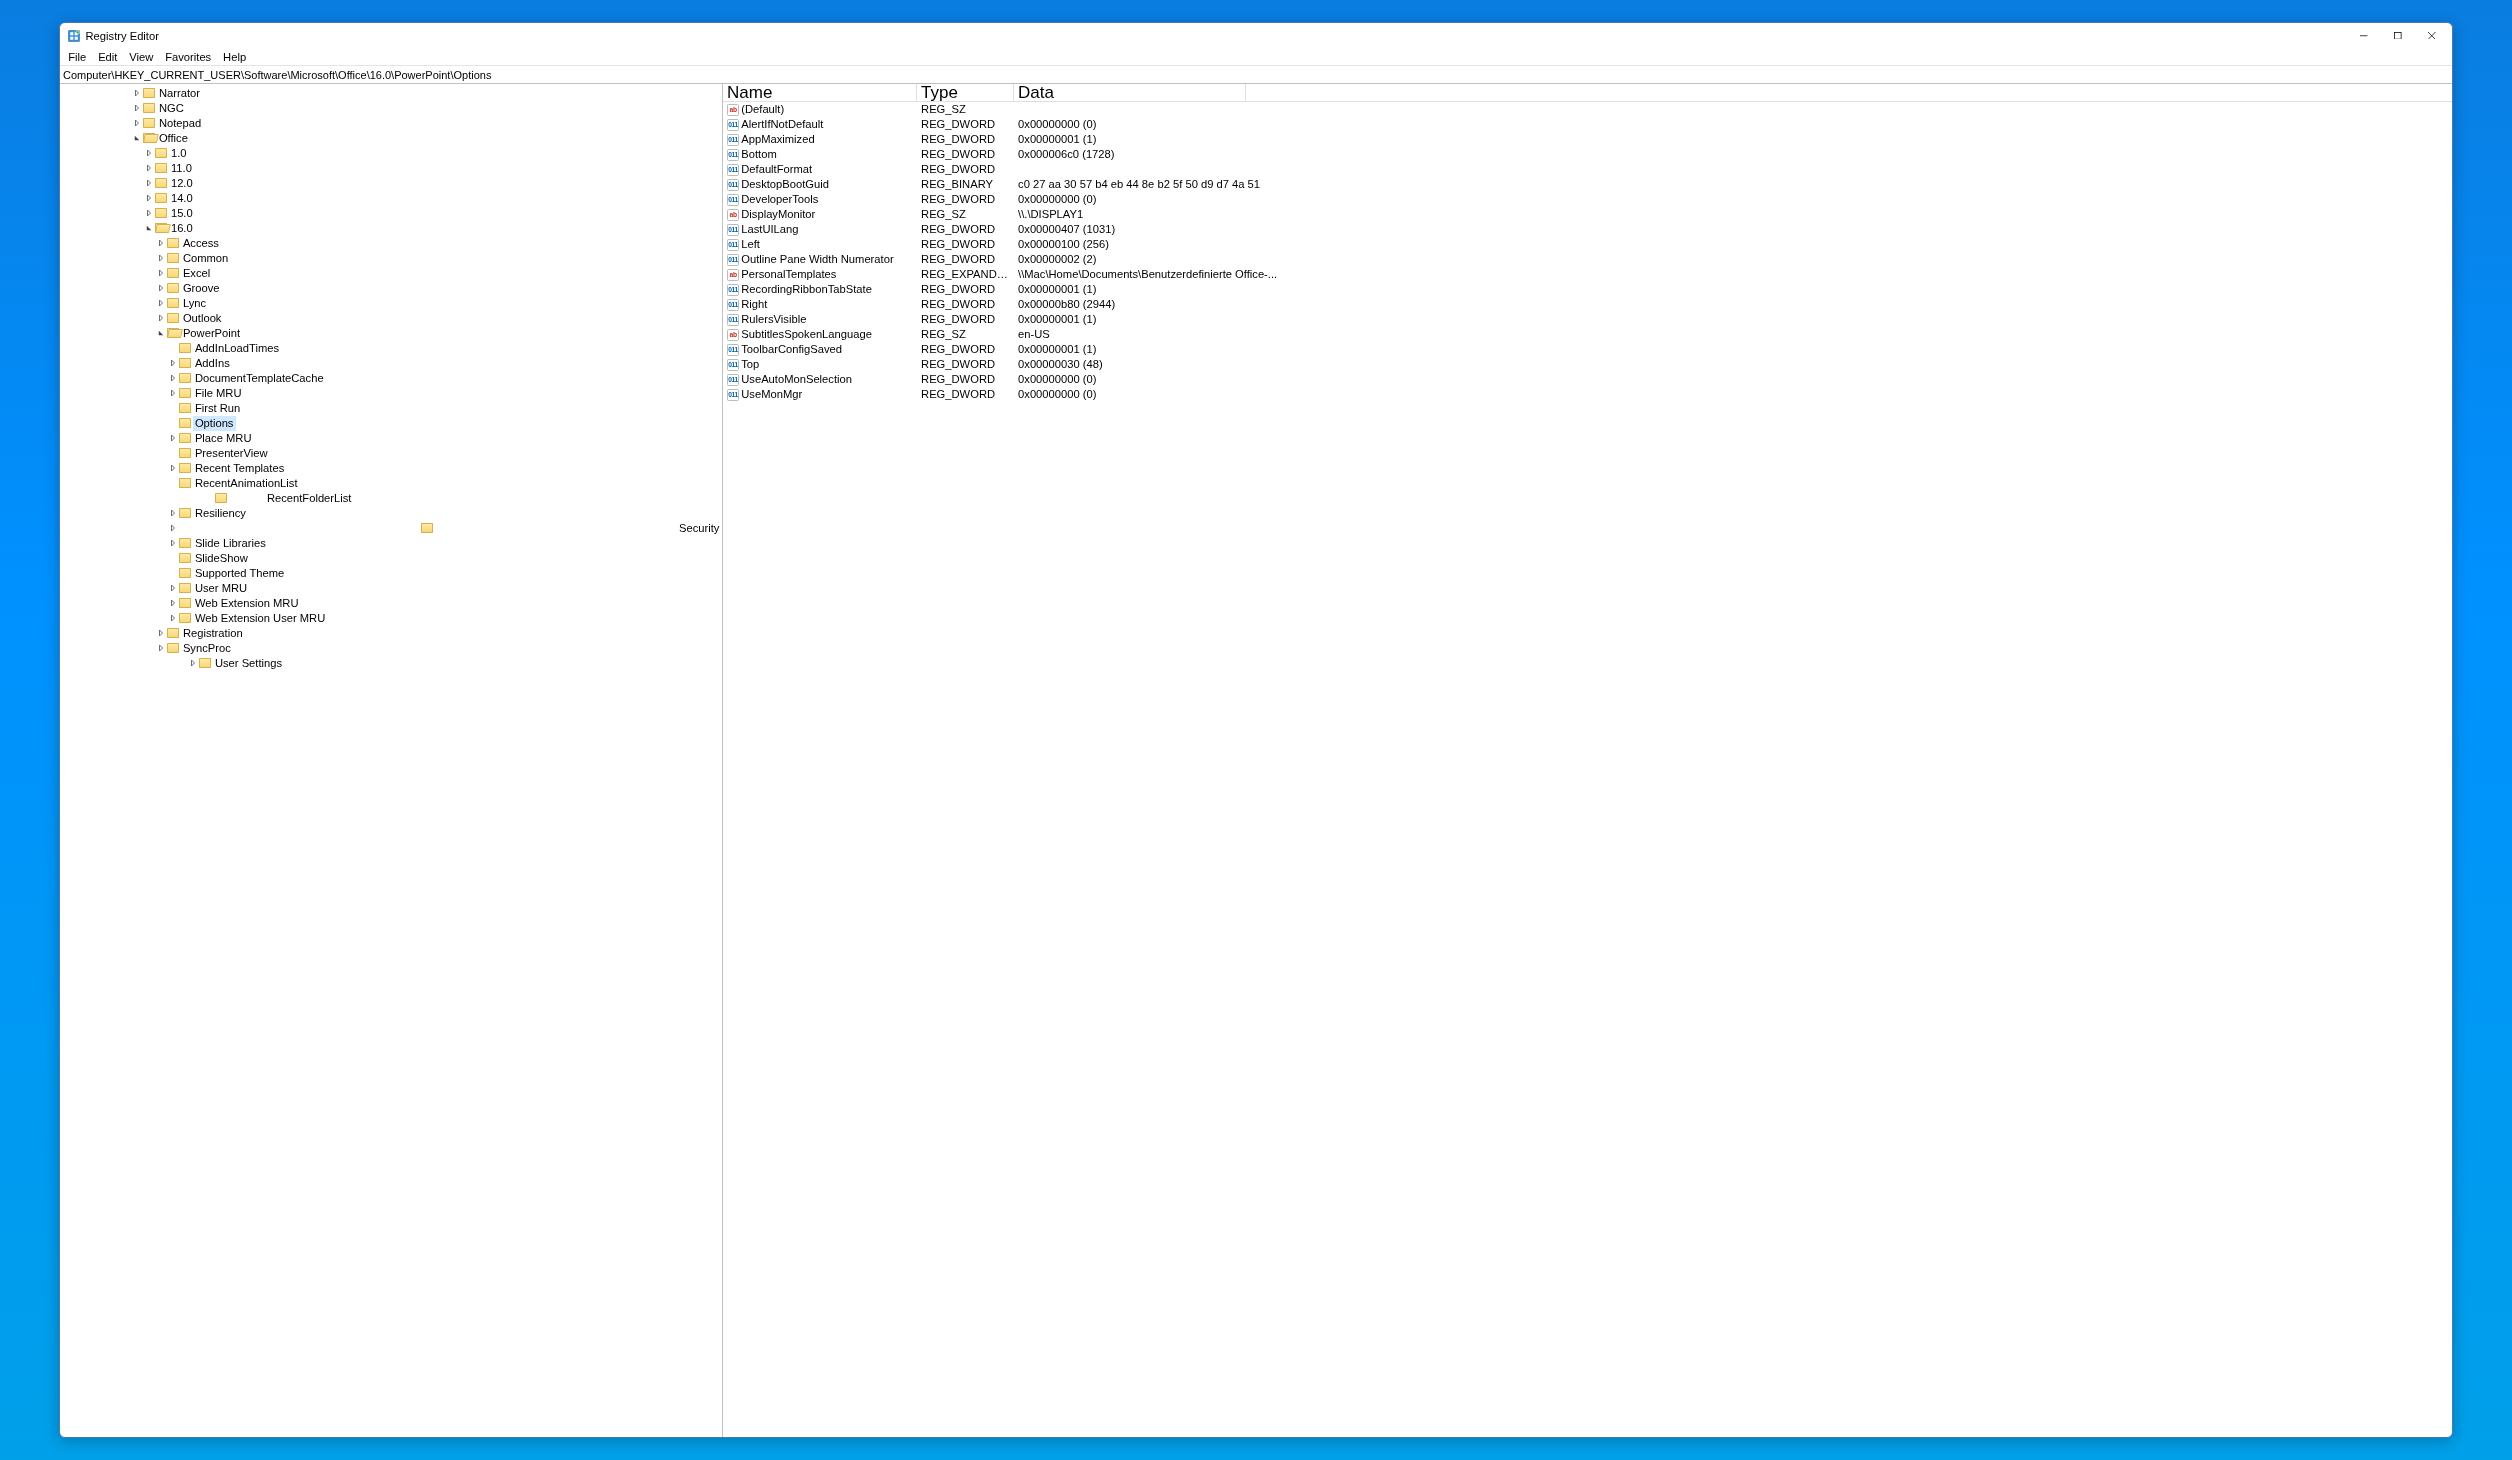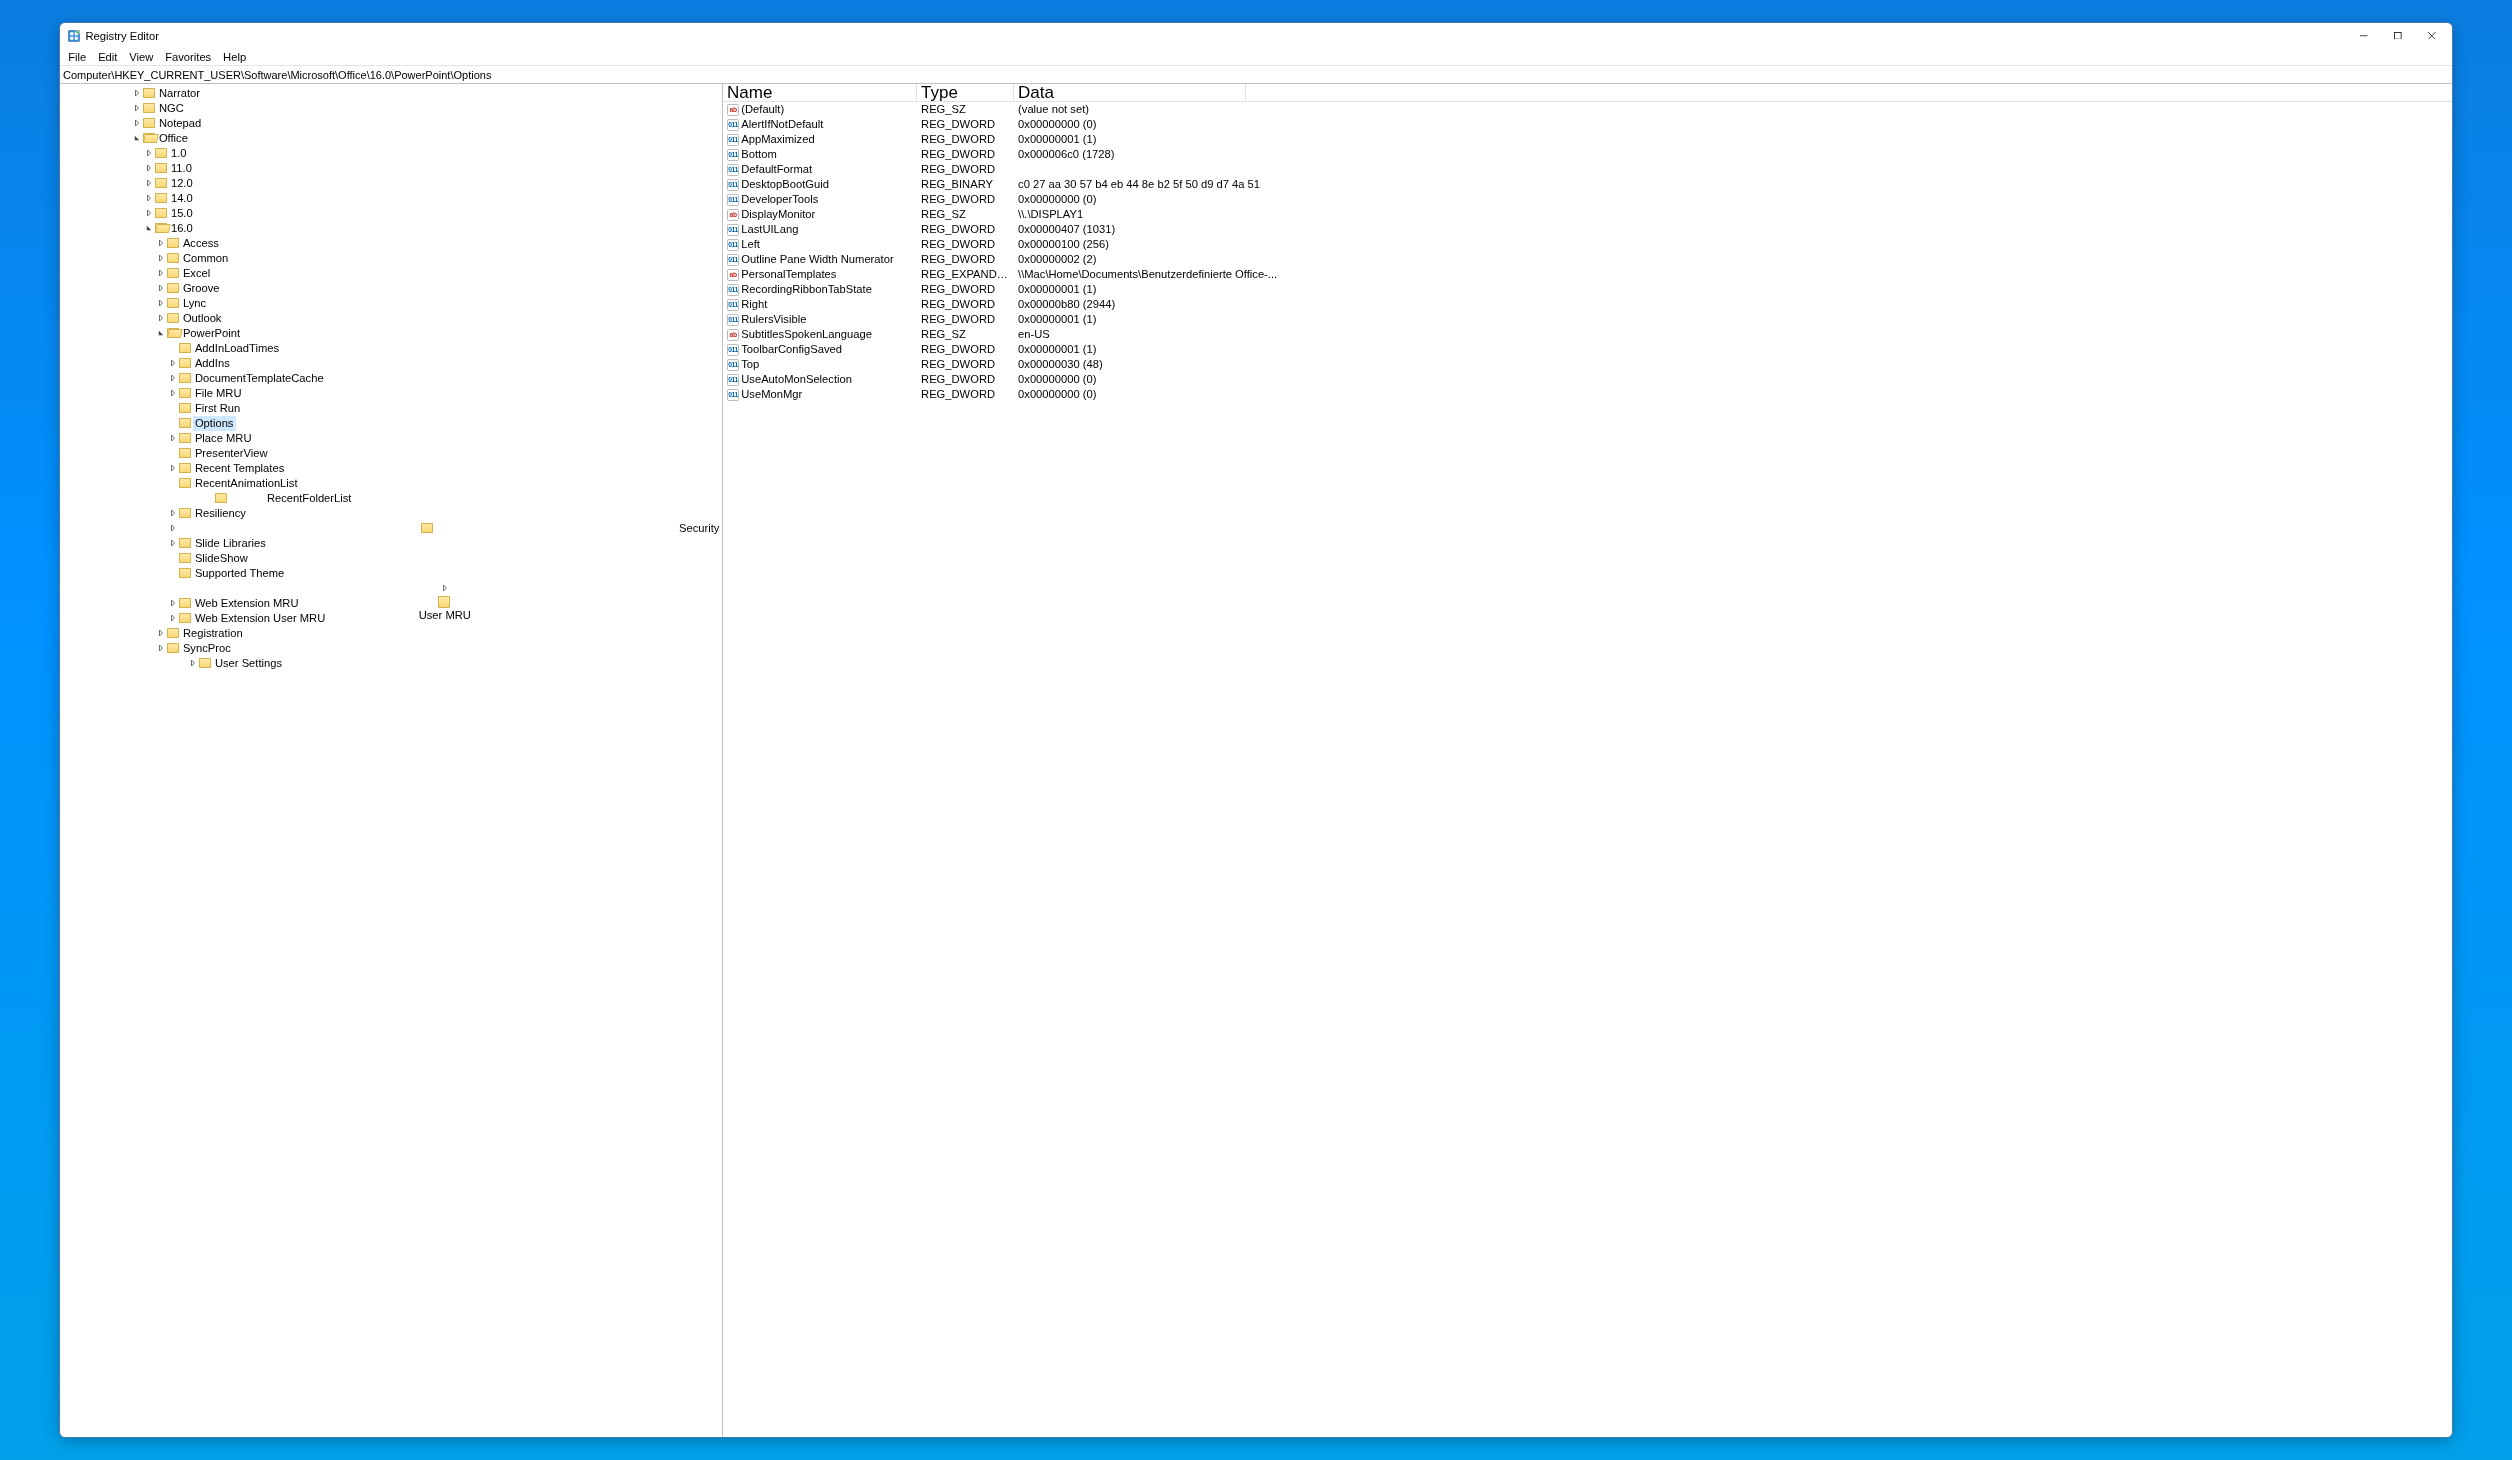--- a/index.html
+++ b/index.html
@@ -450,21 +450,21 @@
           <div class="node" style="padding-left: 108px;">
             <span class="chev"></span>
             <span class="folder"></span>
             <span class="label">SlideShow</span>
           </div>
           <div class="node" style="padding-left: 108px;">
             <span class="chev"></span>
             <span class="folder"></span>
             <span class="label">Supported Theme</span>
           </div>
-          <div class="node" style="padding-left: 108px; flex-direction: column;">
+          <div class="node" style="padding-left: 108px;">
             <span class="chev"><svg width="6" height="6" viewBox="0 0 8 8">
                 <polygon points="2,0 6,4 2,8" fill="none" stroke="#5e5e5e" stroke-width="1.2"></polygon>
               </svg></span>
             <span class="folder"></span>
             <span class="label">User MRU</span>
           </div>
           <div class="node" style="padding-left: 108px;">
             <span class="chev"><svg width="6" height="6" viewBox="0 0 8 8">
                 <polygon points="2,0 6,4 2,8" fill="none" stroke="#5e5e5e" stroke-width="1.2"></polygon>
               </svg></span>
@@ -509,21 +509,20 @@
         <div class="col col-data" style="flex:0 0 232px">Data</div>
         <div class="col" style="flex:1;border-right:none"></div>
       </div>
       <div class="listbody" id="listbody">
           <div class="row">
             <div class="cell col-name">
               <span class="valicon sz">ab</span>
               <span>(Default)</span>
             </div>
             <div class="cell col-type">REG_SZ</div>
-            <div class="cell col-data" style="flex: 1 1 0%;">(value not set)</div>
           </div>
           <div class="row">
             <div class="cell col-name">
               <span class="valicon bin">011</span>
               <span>AlertIfNotDefault</span>
             </div>
             <div class="cell col-type">REG_DWORD</div>
             <div class="cell col-data" style="flex: 1 1 0%;">0x00000000 (0)</div>
           </div>
           <div class="row">

